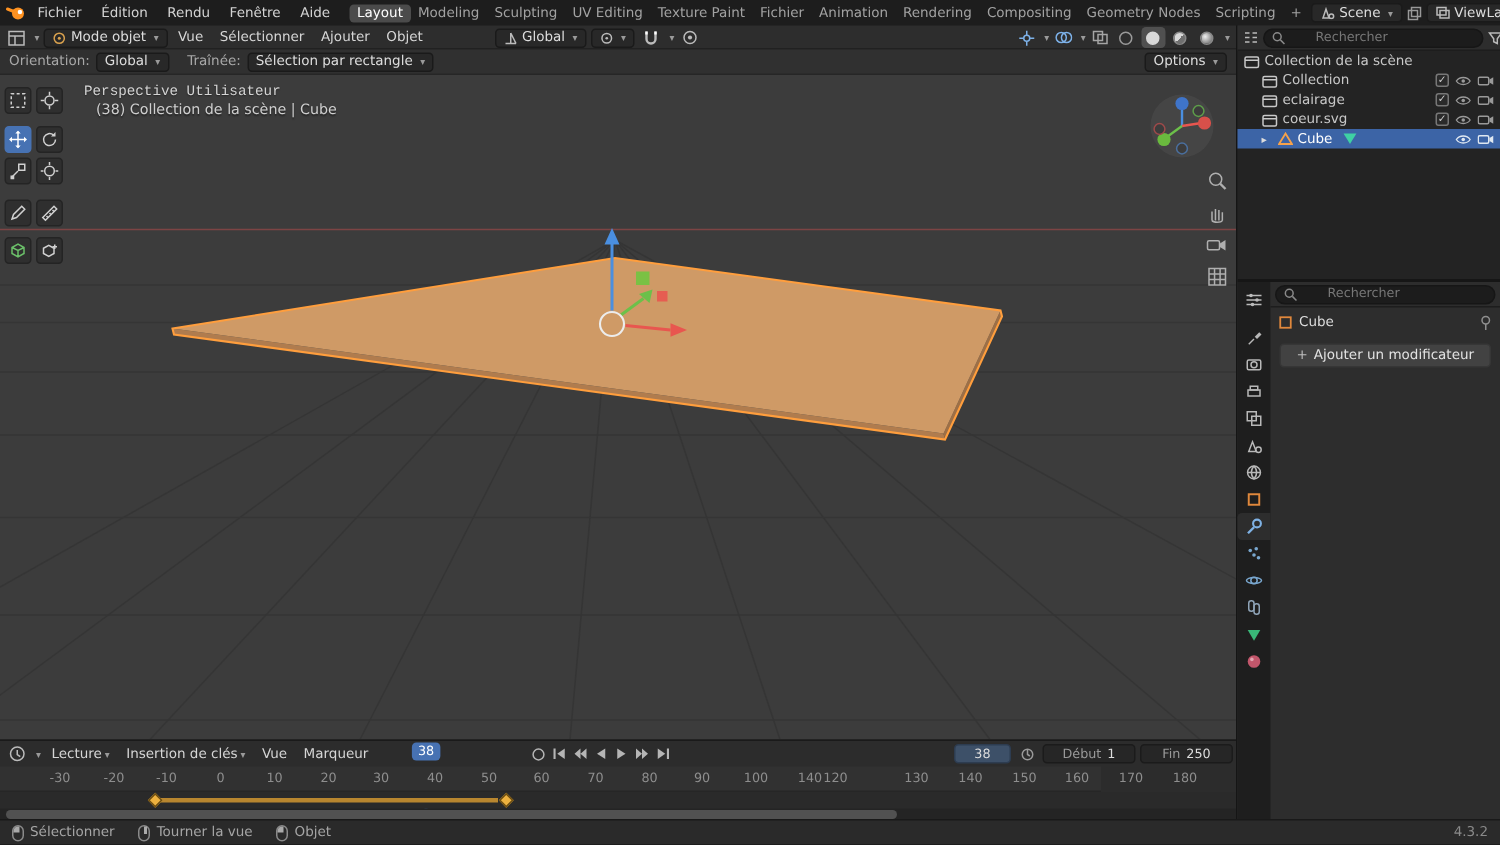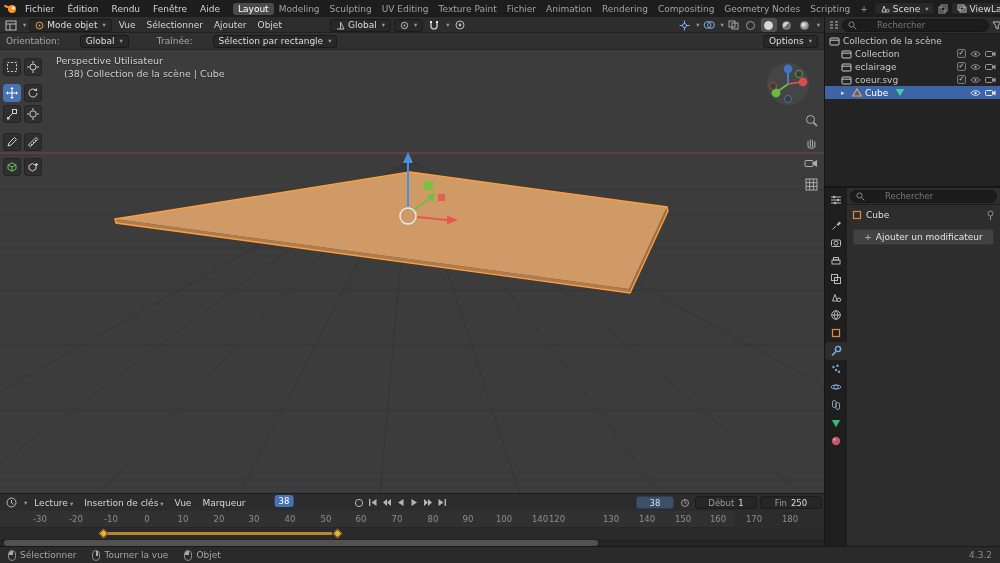--- a/index.html
+++ b/index.html
@@ -30,27 +30,27 @@
   .hmenu{padding:0 4px;color:#d6d6d6;font-size:9px;}
   .hic{width:15px;height:13px;border-radius:2px;display:inline-flex;align-items:center;justify-content:center;}
   .shade{width:9px;height:9px;border-radius:50%;border:1px solid #9a9a9a;display:inline-block;}
   .shade.solid{background:#d8d8d8;border-color:#d8d8d8;}
   .shade.mat{background:linear-gradient(135deg,#d8d8d8 50%,#6f6f6f 50%);border-color:#888;}
   .shade.rend{background:radial-gradient(circle at 35% 35%,#eee,#5d5d5d);border-color:#888;}
   .shade-btn{width:16px;height:14px;display:inline-flex;align-items:center;justify-content:center;border-radius:3px;}
   .shade-btn.active{background:#505050;}
 
   .tool-settings{position:absolute;left:0;top:16px;width:824px;height:17px;background:#303030;
-                 display:flex;align-items:center;gap:20px;padding:0 6px;border-bottom:1px solid #262626;}
+                 display:flex;align-items:center;gap:4px;padding:0 6px;border-bottom:1px solid #262626;}
   .ts-label{color:#a8a8a8;font-size:9px;}
   .ts-right{margin-left:auto;}
 
   
   .viewport{position:absolute;left:0;top:33px;width:824px;height:443px;background:#3c3c3c;overflow:hidden;}
-  .vp-label{position:absolute;left:56px;top:5px;color:#d4d4d4;font-size:9.5px;text-shadow:0 1px 1px #00000066;}
+  .vp-label{position:absolute;left:56px;top:5px;color:#d4d4d4;font-size:9.5px;text-shadow:0 1px 1px #00000066;font-family:Liberation Mono, monospace;}
   .vp-info{position:absolute;left:64px;top:18px;color:#cfcfcf;font-size:9.5px;text-shadow:0 1px 1px #00000066;}
   .tools{position:absolute;left:3px;display:grid;grid-template-columns:18px 18px;gap:3px;}
   .tool{width:18px;height:18px;background:#2f2f2f;border:1px solid #242424;border-radius:3px;
         display:flex;align-items:center;justify-content:center;}
   .tool.active{background:#4772b3;border-color:#4772b3;}
   .side-ic{position:absolute;left:803px;width:16px;height:16px;display:flex;align-items:center;justify-content:center;opacity:.85;}
 
   
   .timeline{position:absolute;left:0;top:476px;width:824px;height:53px;background:#2c2c2c;border-top:1px solid #1a1a1a;}
   .tl-header{position:absolute;left:0;top:0;width:824px;height:17px;display:flex;align-items:center;gap:3px;padding:0 4px;}

